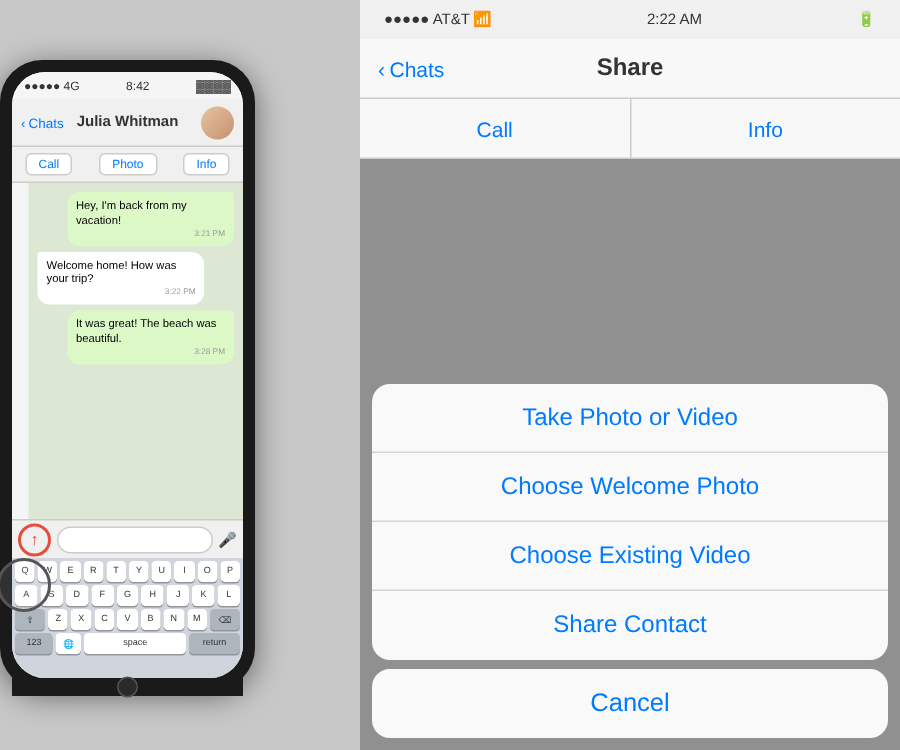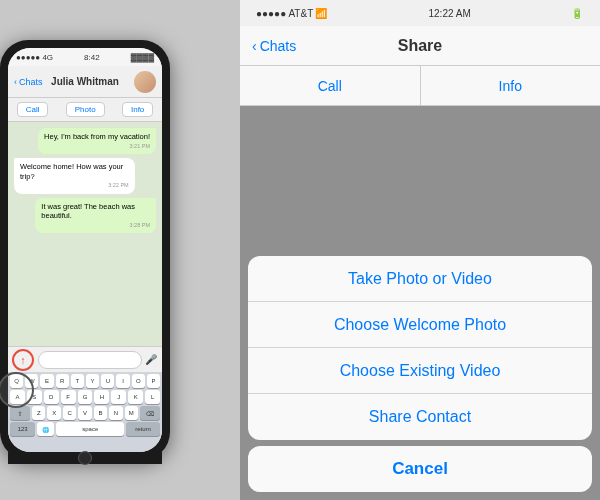--- a/index.html
+++ b/index.html
@@ -108,20 +108,21 @@
     }
 
     .iphone-chat-area {
       flex: 1;
       background: #dce8d4;
       padding: 6px;
       display: flex;
       flex-direction: column;
       gap: 4px;
       overflow: hidden;
+      margin-left: 11px;
     }
 
     .chat-bubble {
       max-width: 85%;
       padding: 4px 6px;
       border-radius: 8px;
       font-size: 7.5px;
       line-height: 1.3;
       position: relative;
     }
@@ -370,21 +371,21 @@
     }
 
     .action-sheet-cancel {
       background: rgba(255,255,255,0.95);
       border-radius: 12px;
       height: 46px;
       display: flex;
       align-items: center;
       justify-content: center;
       font-size: 17px;
-      font-weight: 700;
+      font-weight: 400;
       color: #007aff;
     }
   </style>
 </head>
 <body>
 
 <div class="left-panel">
   <div class="iphone">
     <div class="iphone-screen">
 
@@ -481,21 +482,21 @@
   </div>
 </div>
 
 <div class="right-panel">
 
   <div class="right-status-bar">
     <div class="status-left">
       <span>●●●●● AT&amp;T</span>
       <span>📶</span>
     </div>
-    <span>12:22 AM</span>
+    <span>2:22 AM</span>
     <span>🔋</span>
   </div>
 
   <div class="right-nav-bar">
     <div class="right-back-btn">
       <span>‹</span>
       <span>Chats</span>
     </div>
     <span class="right-nav-title">Share</span>
   </div>

